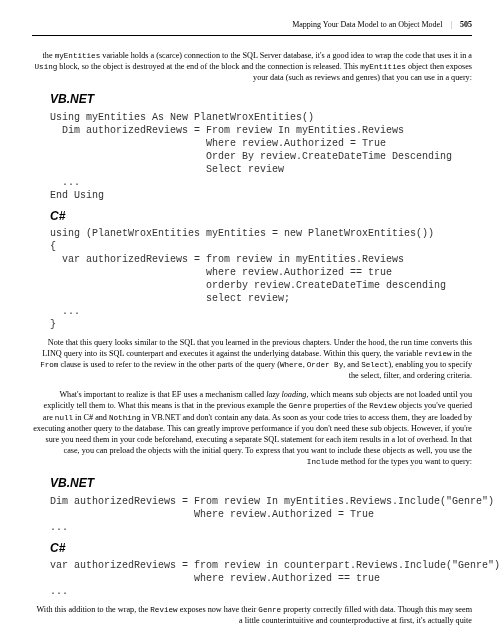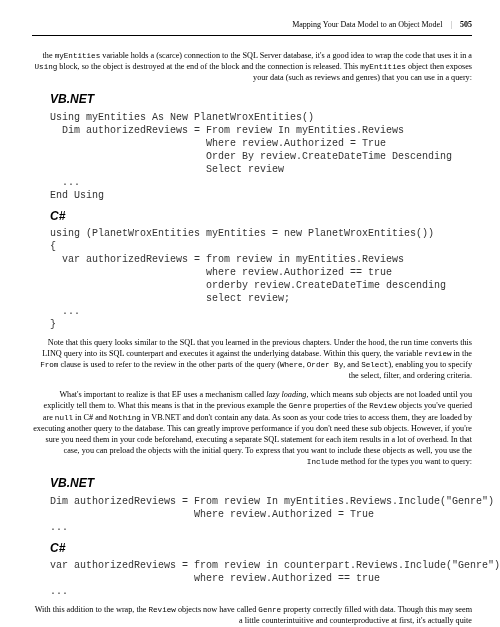--- a/index.html
+++ b/index.html
@@ -104,16 +104,16 @@
   <div class="code-block">Dim authorizedReviews = From review In myEntities.Reviews.Include("Genre")
                         Where review.Authorized = True
 ...</div>
 
   <div class="lang-label">C#</div>
   <div class="code-block">var authorizedReviews = from review in counterpart.Reviews.Include("Genre")
                         where review.Authorized == true
 ...</div>
 
   <p>
-    <span>With this addition to the wrap, the </span><span class="code-inline">Review</span><span> objects now have called </span><span class="code-inline">Genre</span><span> property correctly filled with data. Though this may seem a little counterintuitive and counterproductive at first, it's actually quite</span>
+    <span>With this addition to the wrap, the </span><span class="code-inline">Review</span><span> exposes now have their </span><span class="code-inline">Genre</span><span> property correctly filled with data. Though this may seem a little counterintuitive and counterproductive at first, it's actually quite</span>
   </p>
 
 </div>
 
 </body></html>

